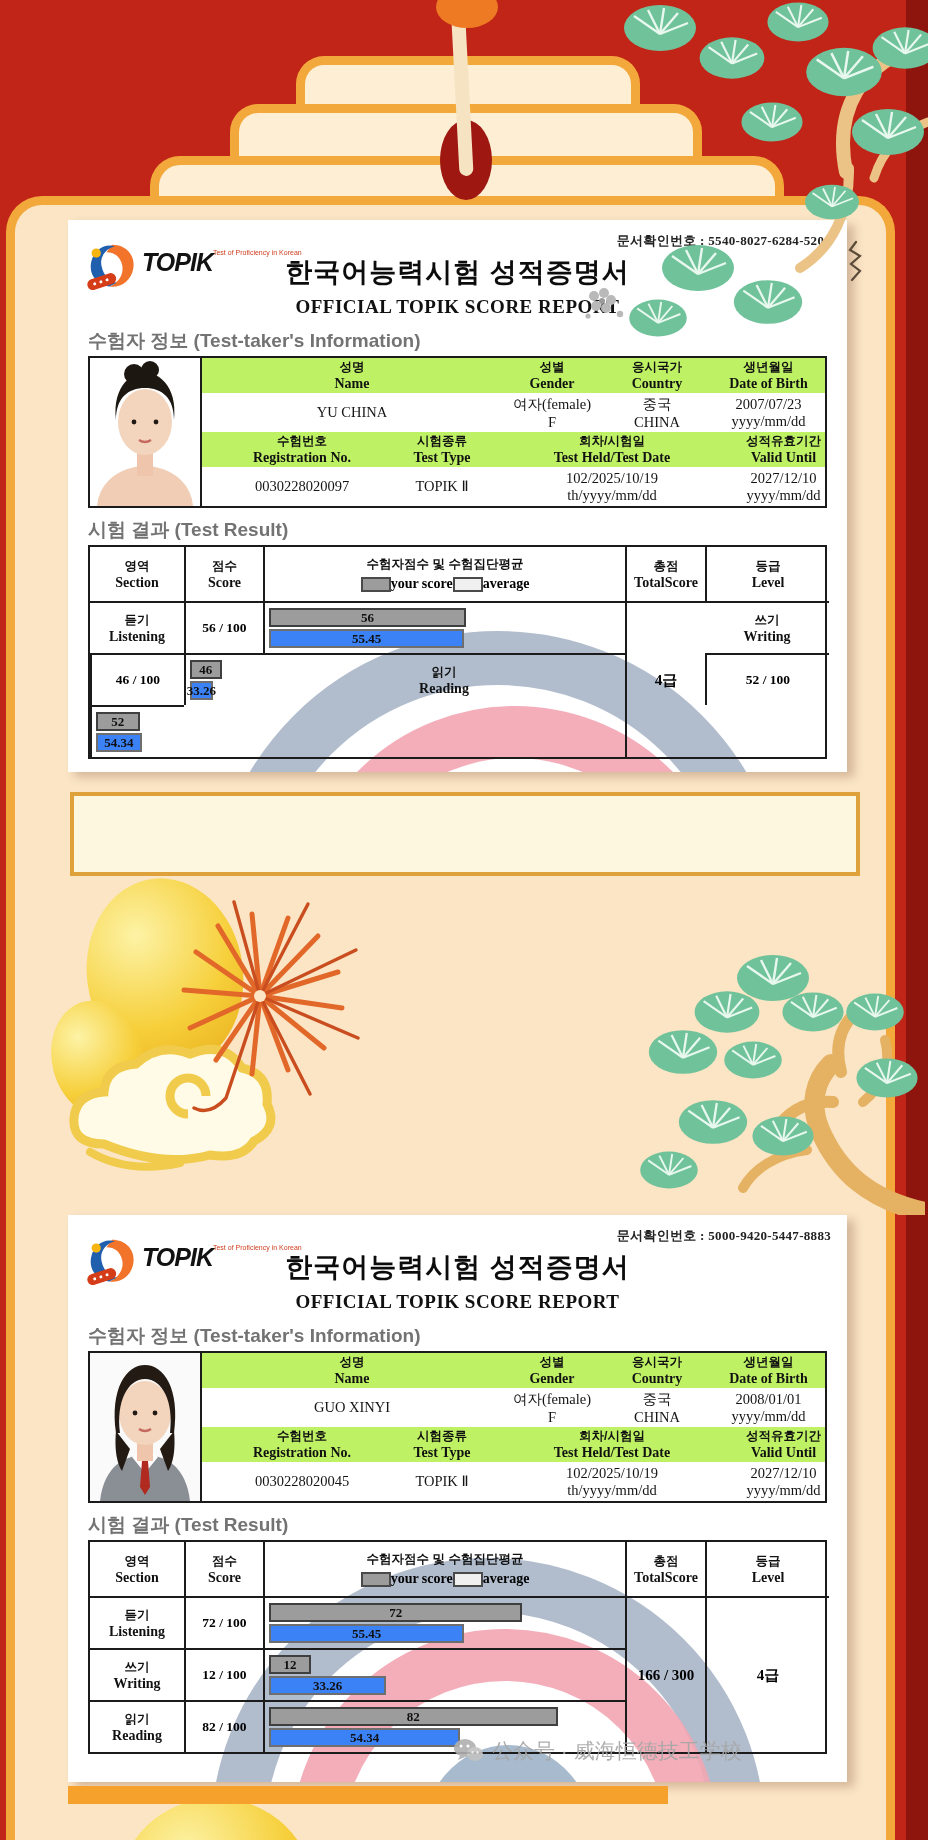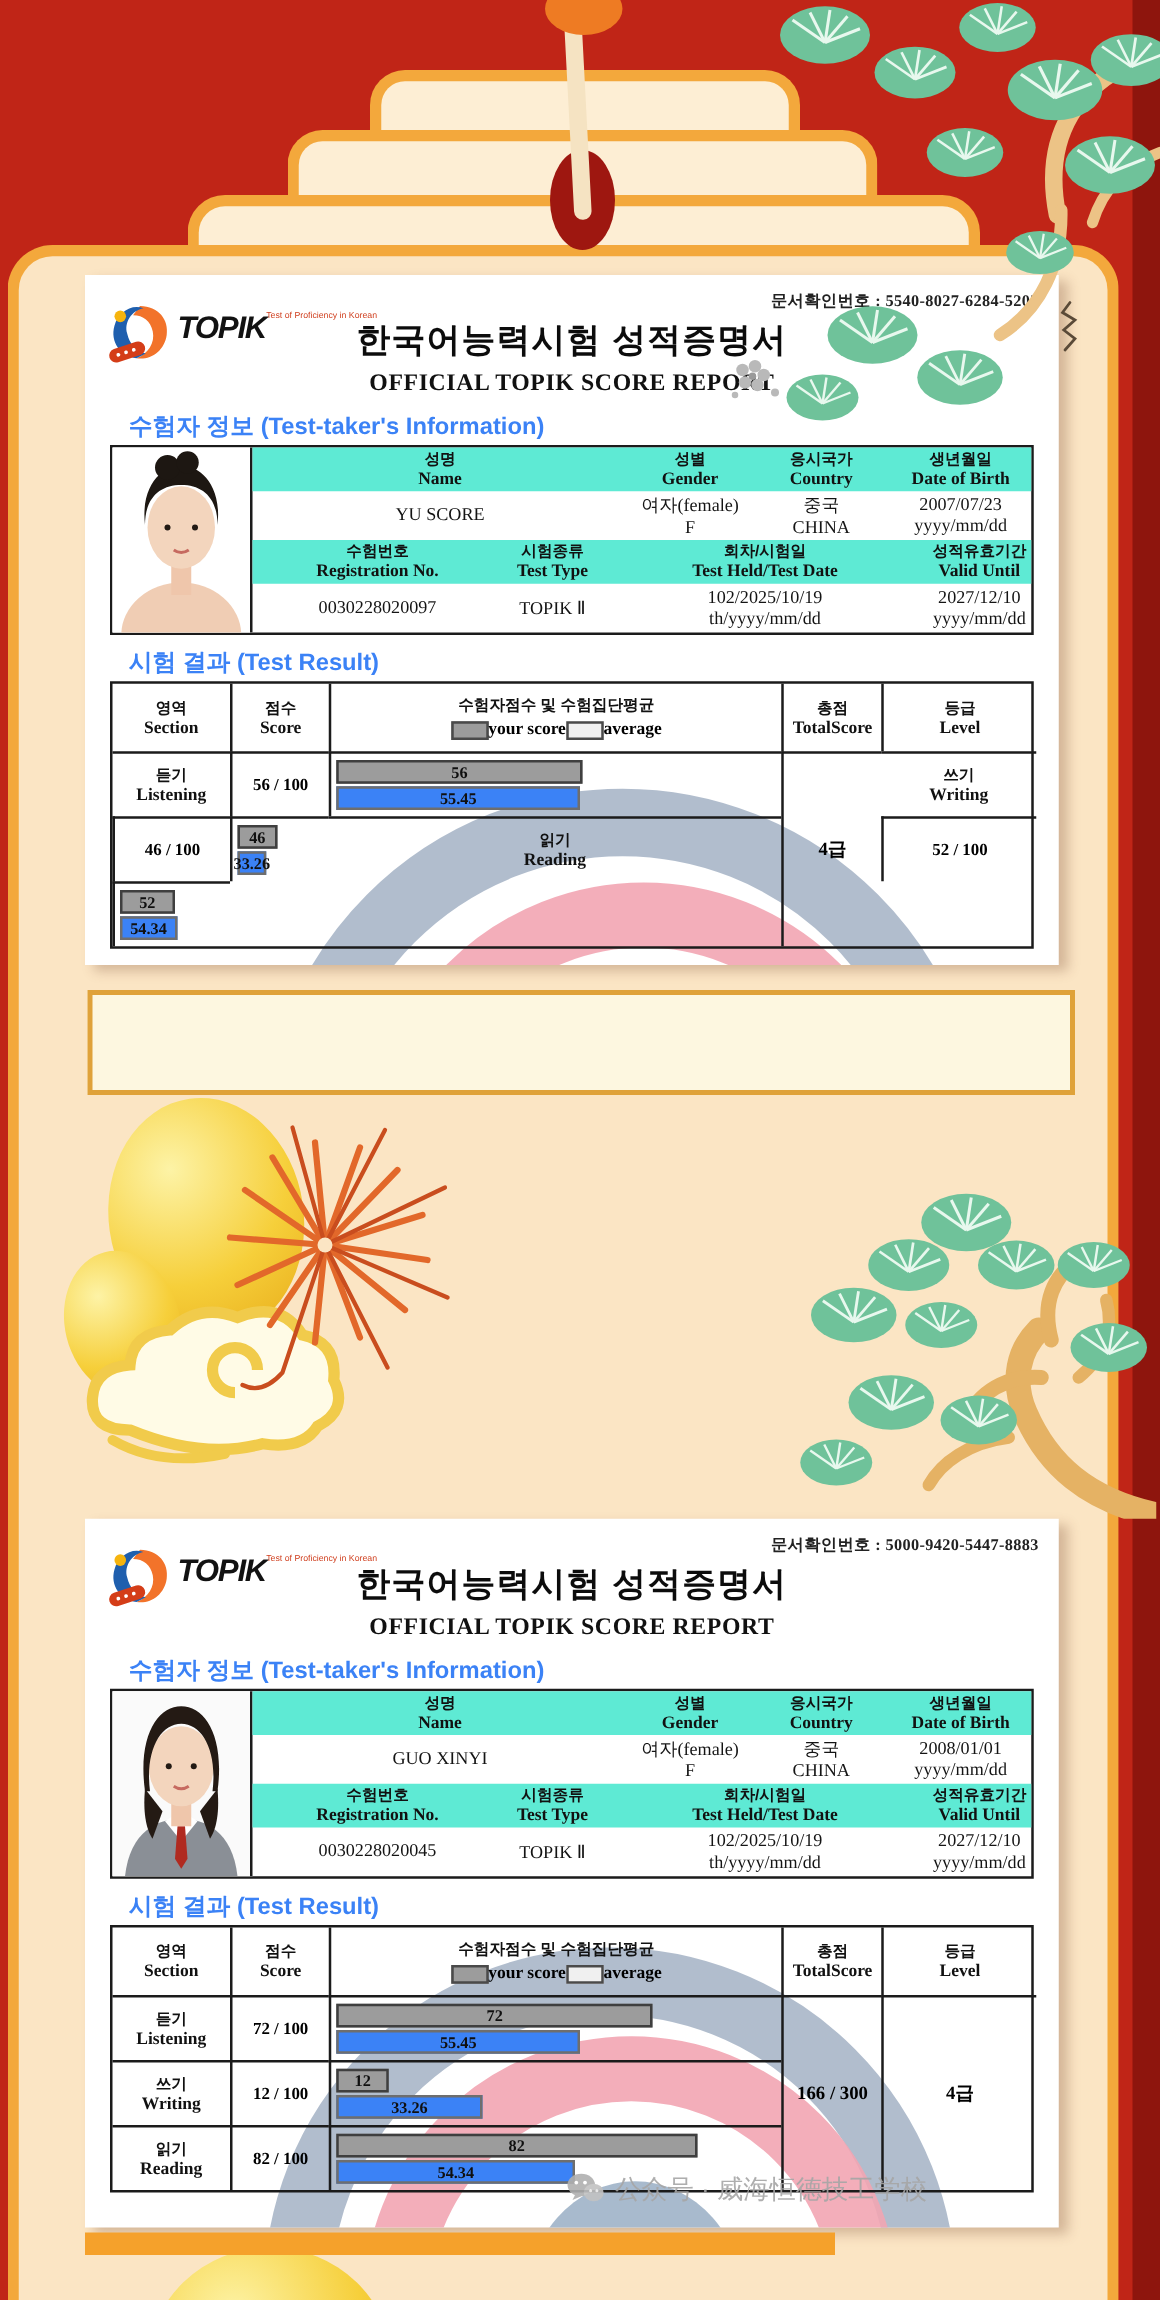--- a/index.html
+++ b/index.html
@@ -17,35 +17,35 @@
   .hole{position:absolute;left:440px;top:120px;width:52px;height:80px;border-radius:50%;background:#9e1710;z-index:2;}
   .knot{position:absolute;left:436px;top:-14px;width:62px;height:42px;border-radius:50%;background:#ee7b23;z-index:2;}
   .cord{position:absolute;left:455px;top:0;width:14px;height:176px;border-radius:7px;background:#f5e3c2;z-index:2;transform:rotate(-3deg);}
   
   .card{position:absolute;left:68px;width:779px;background:#fff;box-shadow:7px 5px 9px rgba(110,60,40,.28);z-index:3;}
   .card svg.arcs{position:absolute;left:0;top:0;z-index:1;}
   .card .card-inner{position:absolute;inset:0;z-index:2;}
   .doc-no{position:absolute;right:16px;top:12px;font:bold 13px "Liberation Serif",serif;color:#222;letter-spacing:.3px;}
   .title-ko{position:absolute;left:0;right:0;top:34px;margin:0;text-align:center;font:900 27px "Liberation Sans",sans-serif;color:#0c0c0c;letter-spacing:1px;}
   .title-en{position:absolute;left:0;right:0;top:76px;margin:0;text-align:center;font:bold 19px "Liberation Serif",serif;color:#111;letter-spacing:.5px;}
-  .sec-heading{position:absolute;left:35px;margin:0;font:bold 19px "Liberation Sans",sans-serif;color:#3b82f6;}
+  .sec-heading{position:absolute;left:20px;margin:0;font:bold 19px "Liberation Sans",sans-serif;color:#737373;}
   .info-heading{top:108px;}
   .result-heading{top:297px;}
   
   .logo{position:absolute;left:18px;top:20px;display:flex;align-items:flex-start;gap:4px;}
   .logo-text{display:flex;flex-direction:row;margin-top:8px;}
   .logo-topik{font:italic 900 25px "Liberation Sans",sans-serif;color:#121212;letter-spacing:-1px;}
   .logo-sub{font:7px "Liberation Sans",sans-serif;color:#d04020;margin-top:1px;}
   
   .it{position:absolute;left:20px;top:136px;width:739px;height:152px;border:2px solid #1b1b1b;display:flex;box-sizing:border-box;background:transparent;}
   .photo{width:110px;border-right:2px solid #1b1b1b;background:#fff;flex:none;}
   .photo svg{display:block;width:100%;height:100%;}
   .iright{flex:1;display:flex;flex-direction:column;}
   .band{display:grid;align-items:center;}
-  .band.h{background:#5eead4;height:36px;}
+  .band.h{background:#bef264;height:36px;}
   .band.v{height:40px;}
   .g1{grid-template-columns:300px 100px 110px auto;}
   .g2{grid-template-columns:200px 80px 260px auto;}
   .c{display:flex;flex-direction:column;align-items:center;justify-content:center;line-height:1.12;white-space:nowrap;}
   .ko{font:bold 12.5px "Liberation Sans",sans-serif;color:#111;}
   .en{font:bold 14px "Liberation Serif",serif;color:#111;}
   .val{font:14.5px "Liberation Serif",serif;color:#141414;}
   
   .rt{position:absolute;left:20px;top:325px;width:739px;display:grid;grid-template-columns:94px 79px 362px 80px 124px;grid-template-rows:54px 52px 52px 52px;border:2px solid #1b1b1b;box-sizing:border-box;background:transparent;}
   .rt>div{border-left:2px solid #1b1b1b;border-top:2px solid #1b1b1b;display:flex;flex-direction:column;align-items:center;justify-content:center;line-height:1.12;min-width:0;}
@@ -151,21 +151,21 @@
             <div class="c">
                 <span class="ko">응시국가</span>
                 <span class="en">Country</span>
               </div>
             <div class="c">
                 <span class="ko">생년월일</span>
                 <span class="en">Date of Birth</span>
               </div>
           </div>
           <div class="band v g1">
-            <div class="c val">YU SCORE</div>
+            <div class="c val">YU CHINA</div>
             <div class="c val">
                 <span>여자(female)</span>
                 <span>F</span>
               </div>
             <div class="c val">
                 <span>중국</span>
                 <span>CHINA</span>
               </div>
             <div class="c val">
                 <span>2007/07/23</span>

